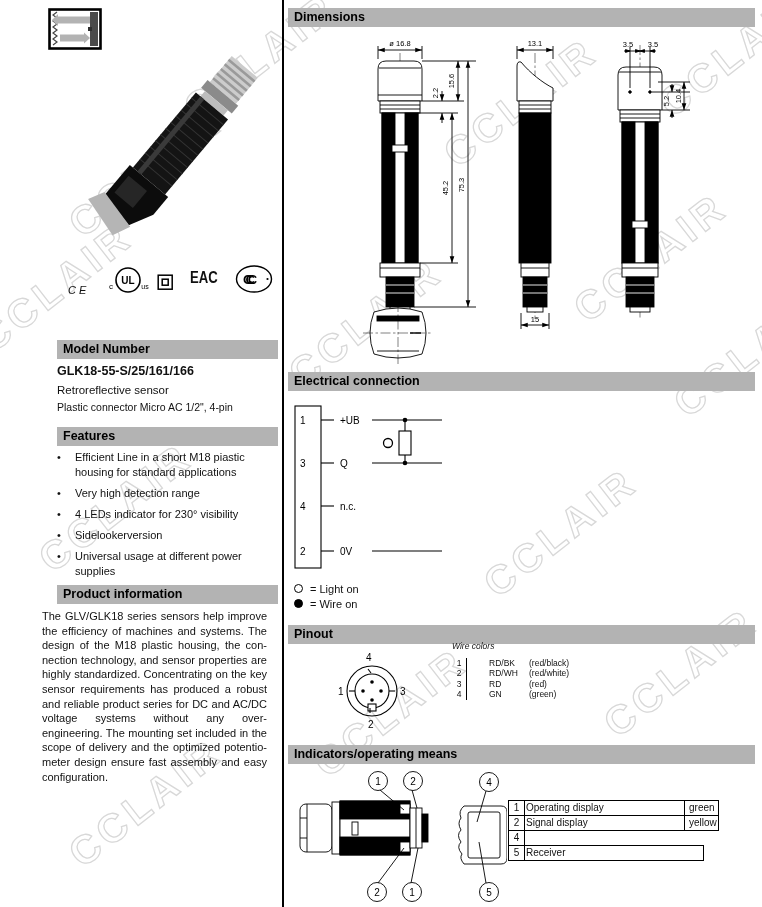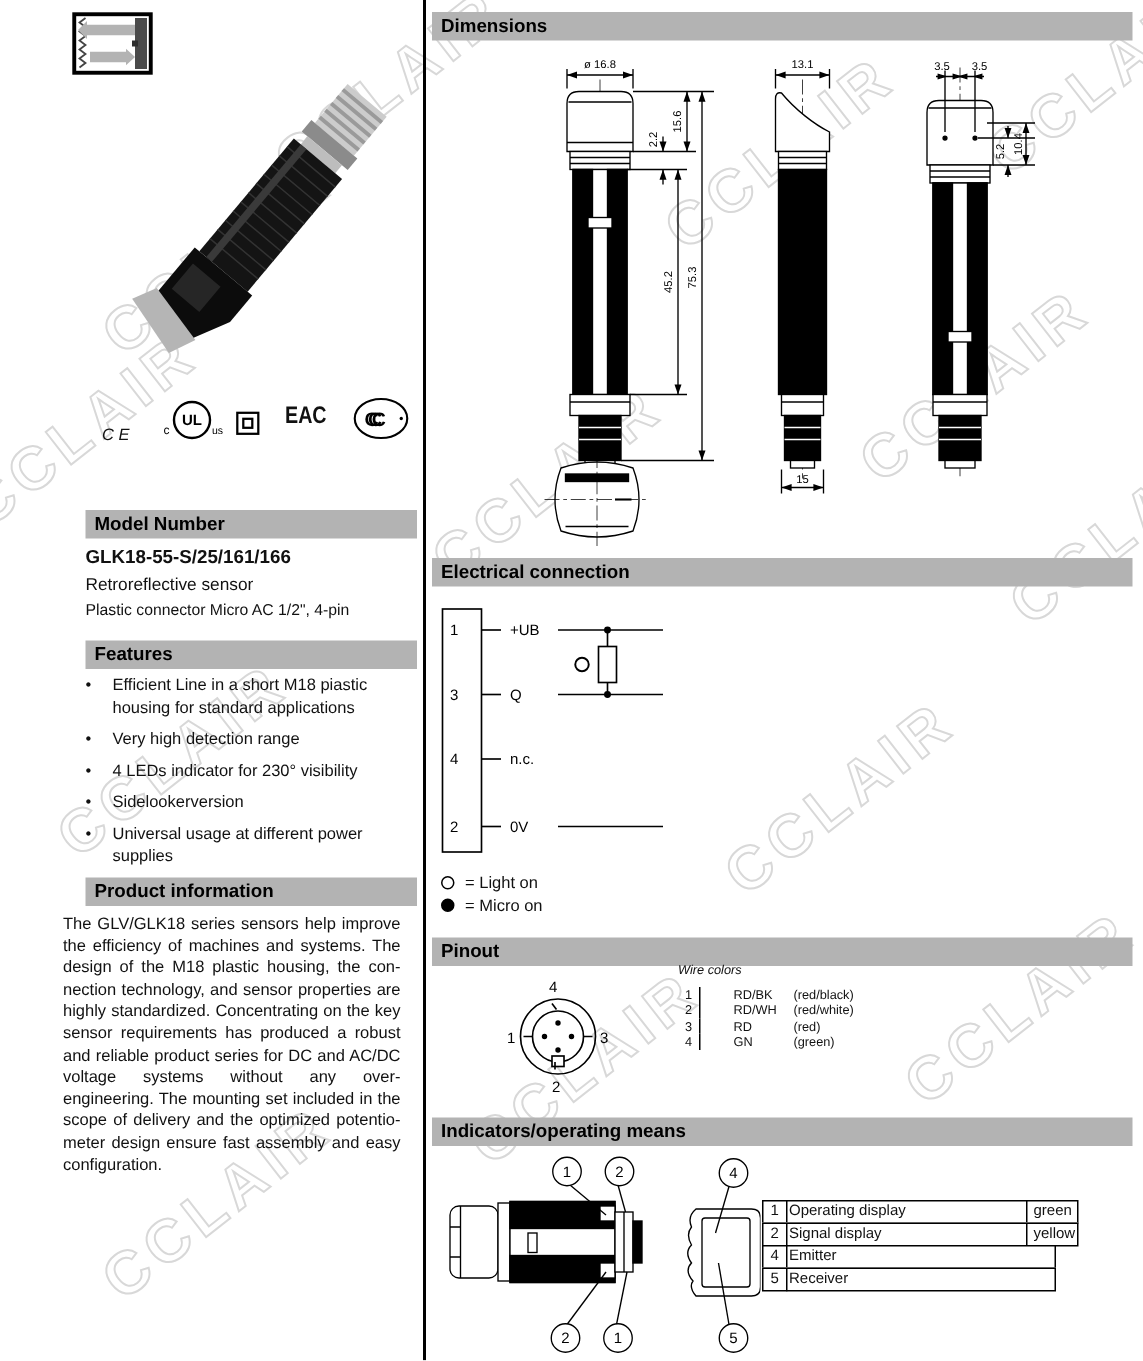--- a/index.html
+++ b/index.html
@@ -333,21 +333,21 @@
     <text x="48" y="152.5" class="pintxt">0V</text>
   </svg>
 
   <div class="abs legend">
     <div class="legend-row">
       <span class="sym"></span>
       <span class="txt">= Light on</span>
     </div>
     <div class="legend-row">
       <span class="sym filled"></span>
-      <span class="txt">= Micro on</span>
+      <span class="txt">= Wire on</span>
     </div>
   </div>
 
   <div class="sec-hdr hdr-right" style="top:625px;">Pinout</div>
 
   <svg class="abs" style="left:330px; top:645px;" width="90" height="92" viewBox="0 0 90 92">
     <g stroke="#000" stroke-width="1.1" fill="none">
       <circle cx="42" cy="46" r="25"></circle>
       <circle cx="42" cy="46" r="17"></circle>
       <rect x="38" y="59" width="8" height="7" fill="#fff"></rect>
@@ -440,21 +440,20 @@
       <span class="ind-label">Operating display</span>
       <span class="ind-value">green</span>
     </div>
     <div class="ind-row">
       <span class="ind-num">2</span>
       <span class="ind-label">Signal display</span>
       <span class="ind-value">yellow</span>
     </div>
     <div class="ind-row full">
       <span class="ind-num">4</span>
-      <span class="ind-label">Emitter</span>
 
     </div>
     <div class="ind-row full">
       <span class="ind-num">5</span>
       <span class="ind-label">Receiver</span>
 
     </div>
   </div>
 
 </div>

